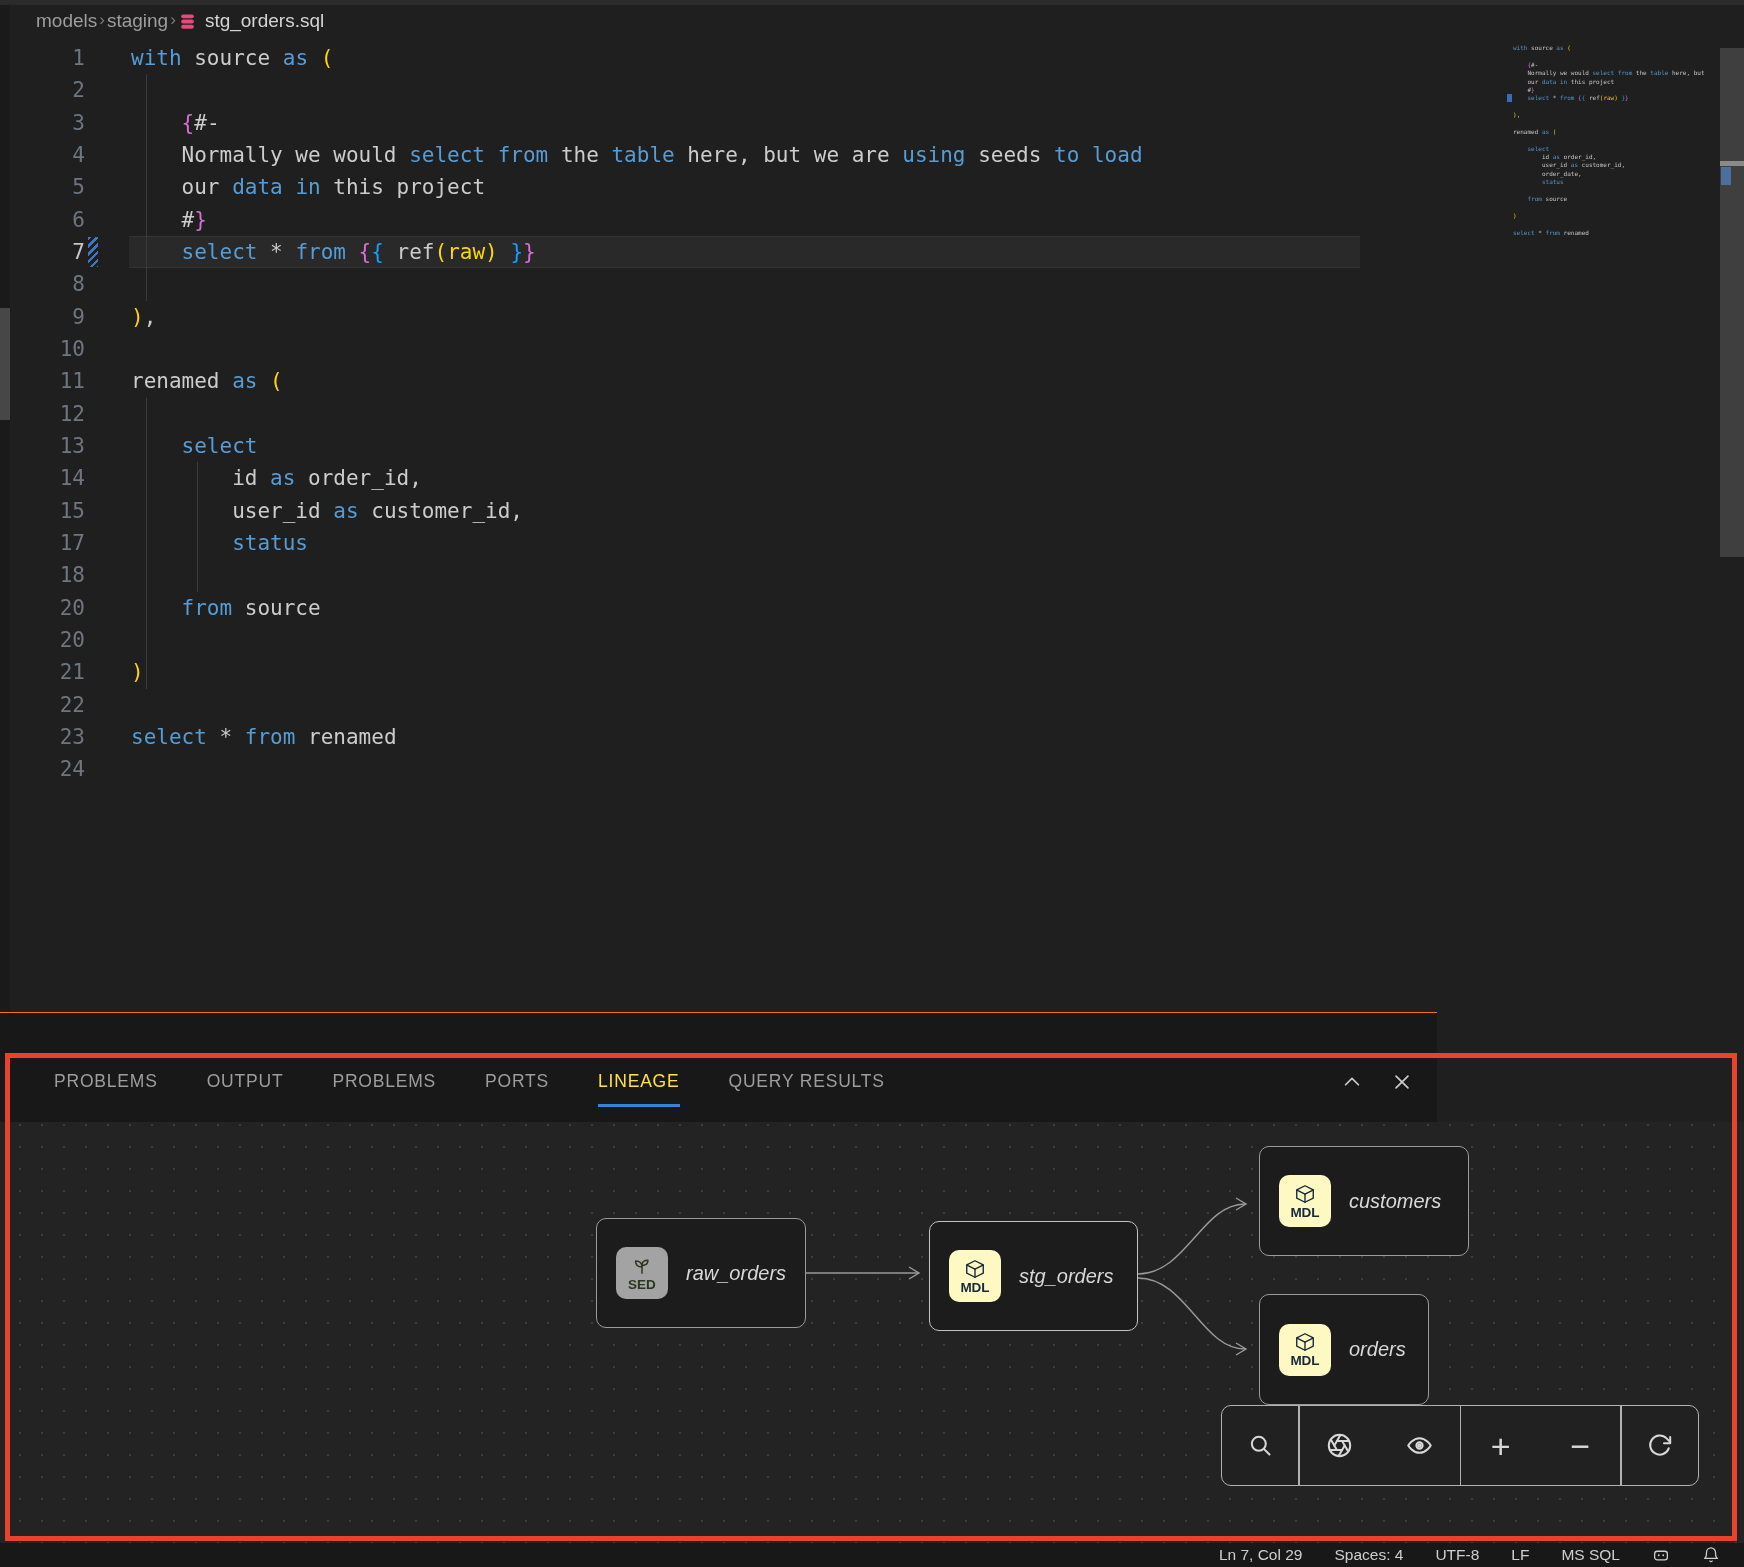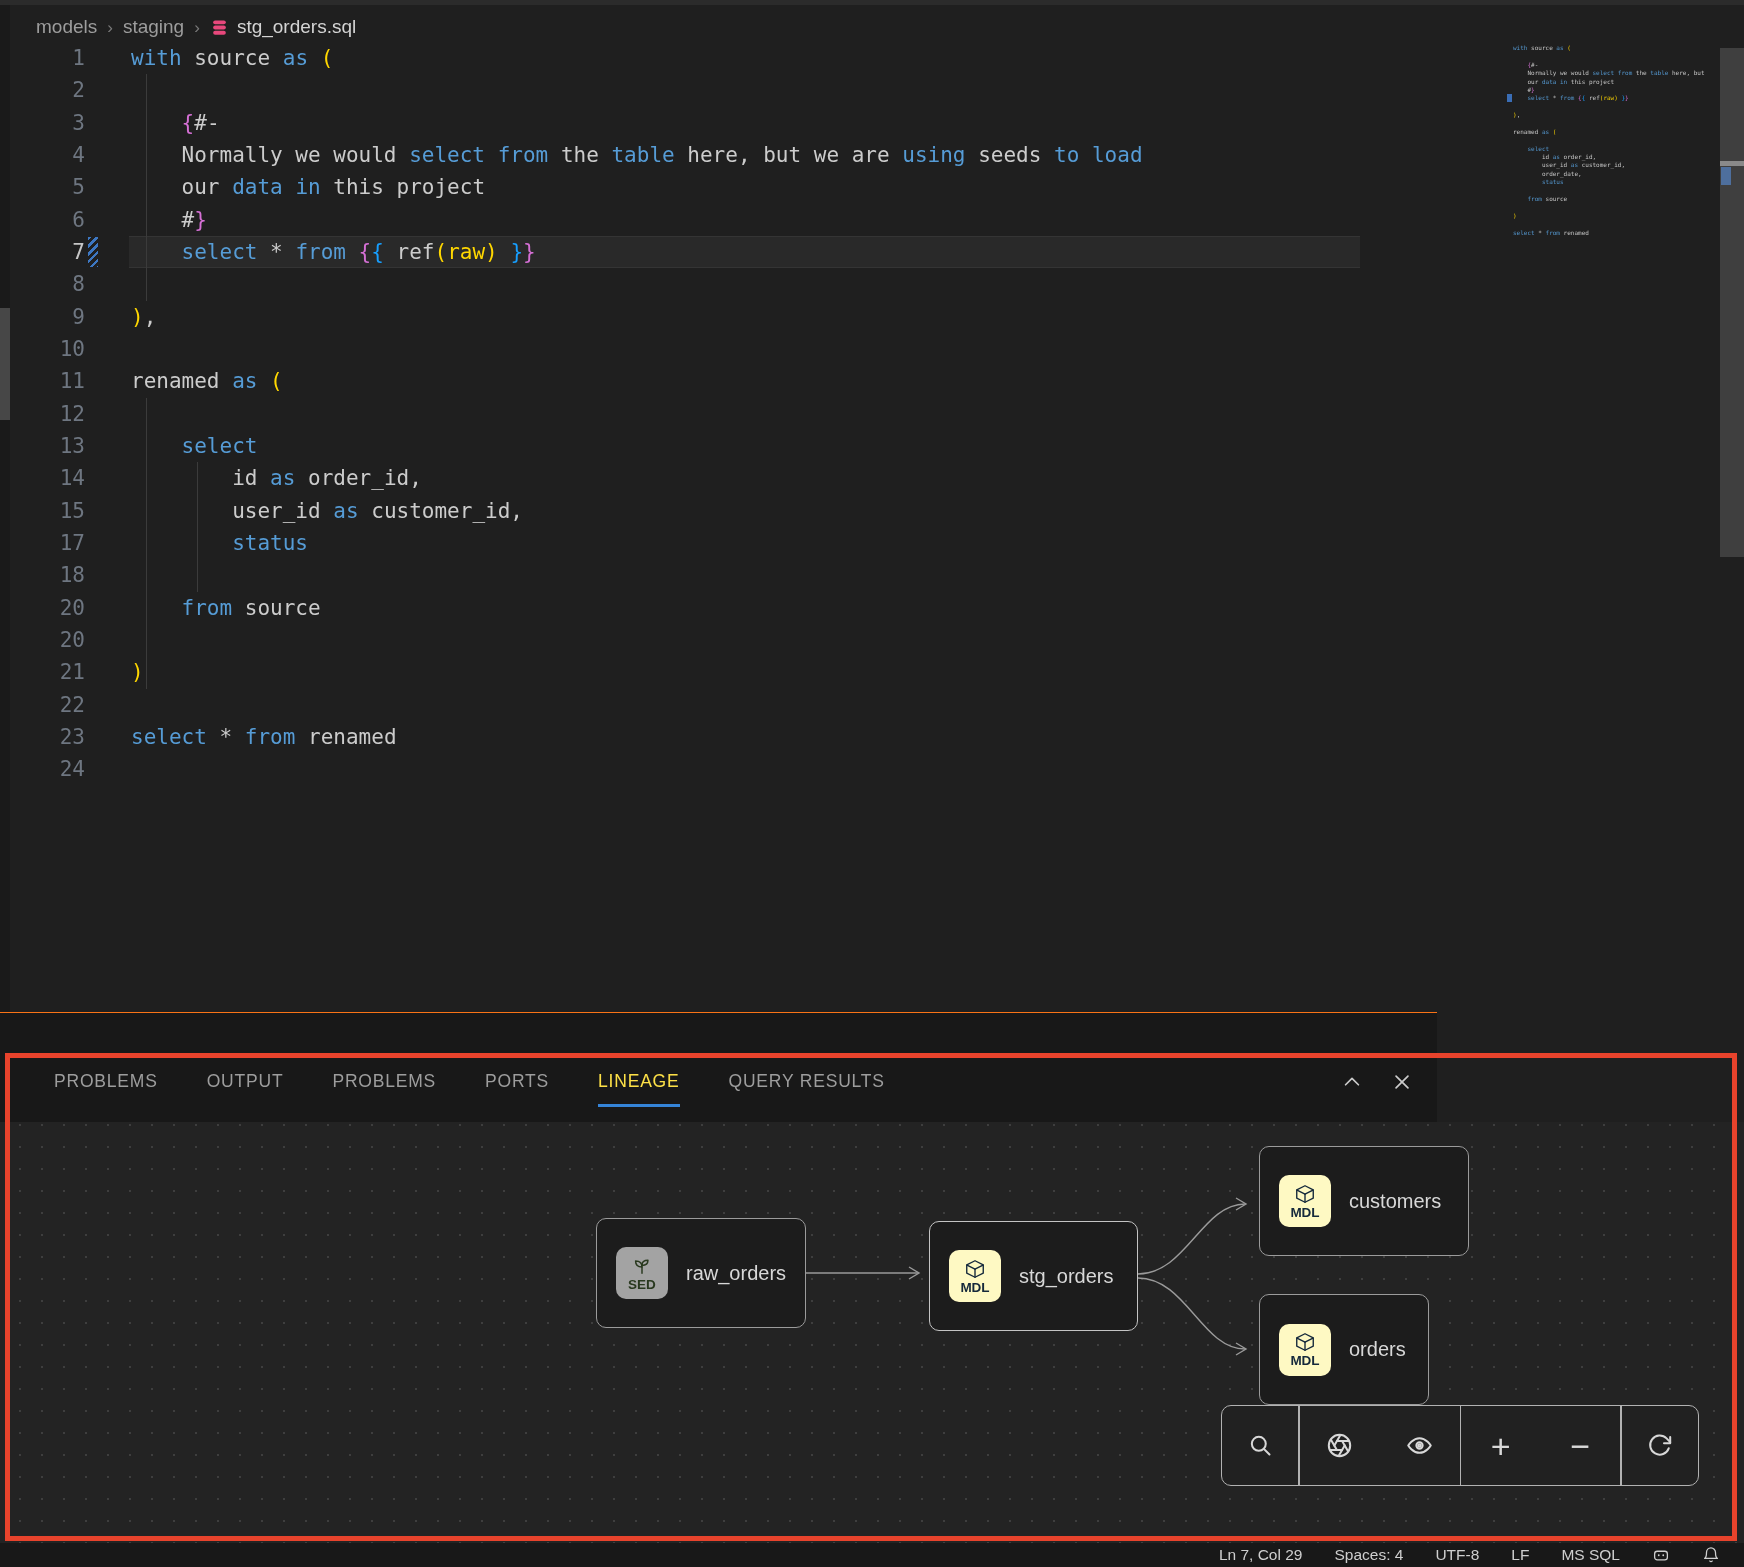--- a/index.html
+++ b/index.html
@@ -2,21 +2,21 @@
 <html><head>
 <meta charset="utf-8">
 <style>
   html,body{margin:0;padding:0;background:#111;}
   .app{position:relative;width:1744px;height:1567px;background:#1f1f1f;overflow:hidden;
        font-family:"Liberation Sans",sans-serif;-webkit-font-smoothing:antialiased;}
   
   .top-band{position:absolute;left:0;top:0;width:100%;height:5px;background:#2b2b2b;}
   .left-strip{position:absolute;left:0;top:5px;width:10px;height:1007px;background:#1a1a1a;}
   .left-strip .mini-scroll{position:absolute;left:0;top:303px;width:10px;height:112px;background:#474747;}
-  .breadcrumb{position:absolute;left:36px;top:10px;height:28px;display:flex;align-items:flex-end;gap:10px;
+  .breadcrumb{position:absolute;left:36px;top:10px;height:28px;display:flex;align-items:flex-start;gap:2px;
               font-size:19px;color:#9d9d9d;}
   .breadcrumb .sep{color:#7a7a7a;font-size:17px;}
   .breadcrumb .file{color:#d4d4d4;display:flex;align-items:center;gap:8px;}
   .code-area{position:absolute;left:0;top:42px;width:1744px;}
   .cline{position:relative;height:32.33px;display:flex;align-items:center;
          font-family:"DejaVu Sans Mono",monospace;font-size:21px;white-space:pre;}
   .lnum{position:relative;z-index:2;width:85px;flex:0 0 85px;text-align:right;color:#6e7681;}
   .ltext{position:relative;z-index:2;padding-left:46px;color:#cccccc;}
   .cline.active .lnum{color:#c6c6c6;}
   .rowbg{position:absolute;left:129px;top:0;width:1231px;height:100%;background:#292929;
@@ -43,21 +43,21 @@
           background-image:radial-gradient(#3e3e3e 1.1px,rgba(0,0,0,0) 1.1px);background-size:22px 22px;background-position:9px 14px;}
   .edges{position:absolute;left:0;top:0;width:1744px;height:422px;pointer-events:none;}
   .node{position:absolute;display:flex;align-items:center;gap:18px;padding-left:19px;box-sizing:border-box;
         background:#1c1c1c;border:1.5px solid #9b9b9b;border-radius:10px;}
   .node.hl{border-color:#c4c4c4;}
   .badge{width:52px;height:52px;border-radius:10px;display:flex;flex-direction:column;align-items:center;justify-content:center;flex:0 0 52px;}
   .badge .bicon{width:22px;height:22px;}
   .badge .btxt{font-size:13.5px;font-weight:600;margin-top:0px;}
   .badge.green{background:#a3a3a3;color:#29391f;}
   .badge.blue{background:#fef9c3;color:#15293b;}
-  .nlabel{font-size:20px;color:#d8d8d8;}
+  .nlabel{font-size:20px;color:#d8d8d8;font-style:italic;}
   .lin-toolbar{position:absolute;left:1221px;top:283px;width:478px;height:81px;background:#212121;
                border:1.5px solid #b2b2b2;border-radius:10px;display:flex;box-sizing:border-box;}
   .tb-sec{display:flex;align-items:center;justify-content:space-around;height:100%;}
   .tb-div{width:1.5px;background:#b2b2b2;height:100%;}
   .tb-btn{width:46px;height:46px;display:flex;align-items:center;justify-content:center;color:#d8d8d8;}
   .tb-btn svg{width:27px;height:27px;}
   .tb-glyph{font-size:34px;color:#d8d8d8;font-weight:300;line-height:1;}
   
   .statusbar{position:absolute;left:0;top:1543px;width:1744px;height:24px;background:#181818;display:flex;
              align-items:center;justify-content:flex-end;gap:32px;padding-right:24px;box-sizing:border-box;

